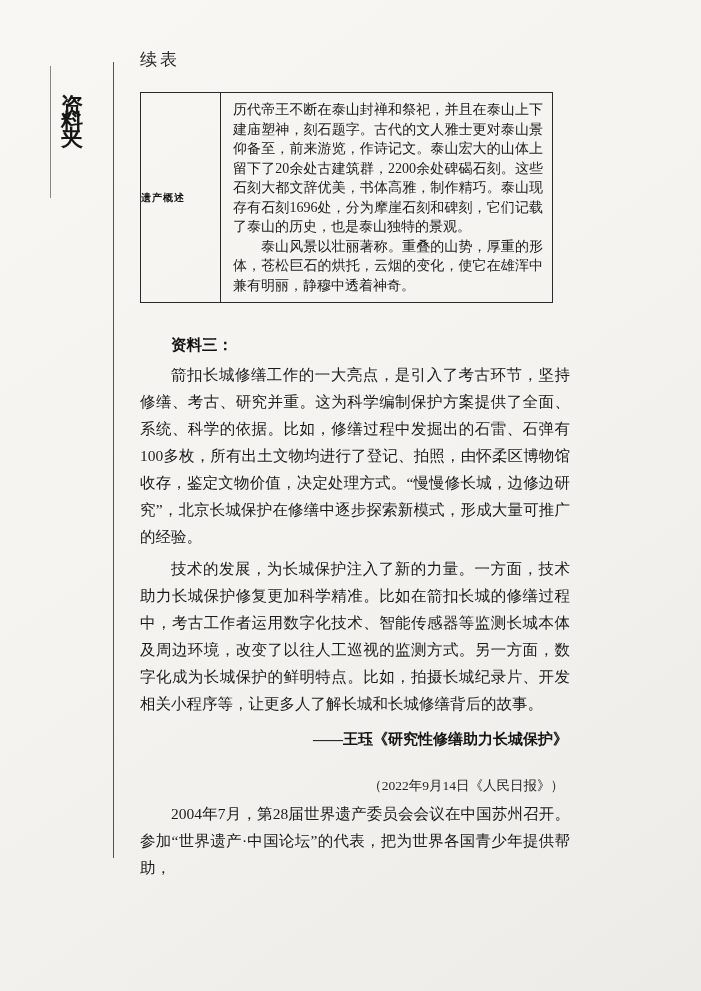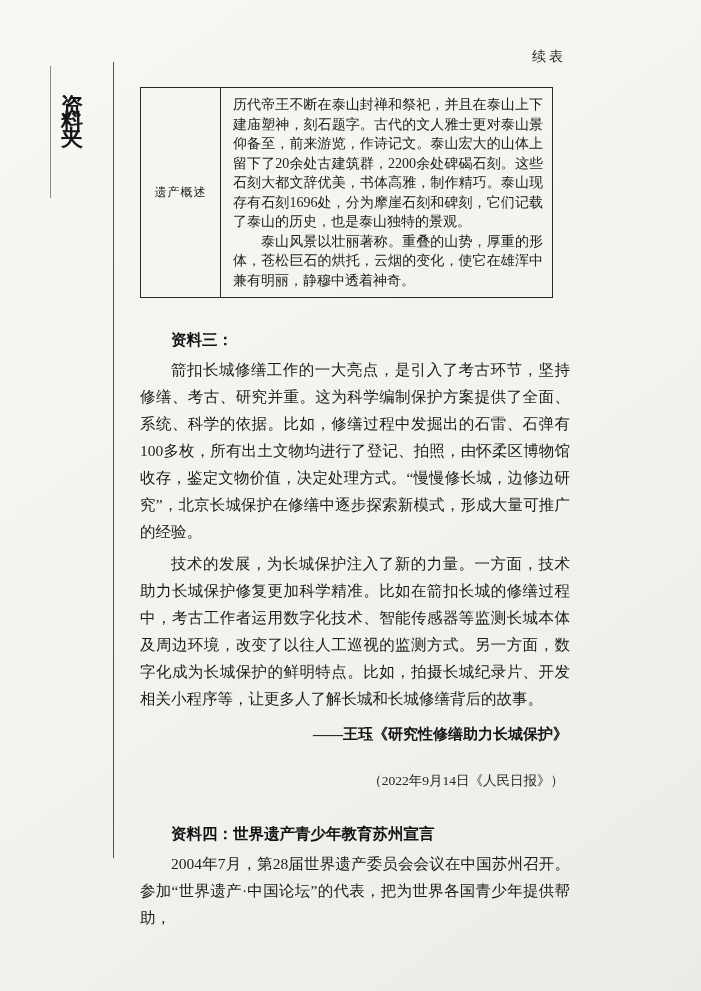--- a/index.html
+++ b/index.html
@@ -46,40 +46,39 @@
   }
   
   .content {
     position: absolute;
     left: 140px;
     top: 0;
     width: 430px;
   }
   .continued {
     margin-top: 48px;
-    text-align: right;
-    font-size: 14px;
+    text-align: left;
+    font-size: 17px;
     letter-spacing: 3px;
     padding-right: 4px;
     color: #2a2a2a;
   }
   table.heritage-table {
     margin-top: 21px;
     width: 413px;
     border-collapse: collapse;
     border: 1px solid #2b2a28;
     background: transparent;
   }
   td.th-cell {
     width: 80px;
     border-right: 1px solid #2b2a28;
-    text-align: center;
     vertical-align: middle;
-    font-weight: normal;
-    font-size: 12px;
+    font-weight: bold;
+    font-size: 10px;
     letter-spacing: 1px;
     color: #141414;
   }
   td.body-cell {
     padding: 7px 9px 7px 12px;
     font-size: 14px;
     line-height: 19.5px;
     text-align: justify;
     color: #1c1c1c;
     font-family: Liberation Serif, serif;
@@ -145,18 +144,17 @@
     <div class="m-heading">资料三：</div>
 
     <p class="para">箭扣长城修缮工作的一大亮点，是引入了考古环节，坚持修缮、考古、研究并重。这为科学编制保护方案提供了全面、系统、科学的依据。比如，修缮过程中发掘出的石雷、石弹有100多枚，所有出土文物均进行了登记、拍照，由怀柔区博物馆收存，鉴定文物价值，决定处理方式。“慢慢修长城，边修边研究”，北京长城保护在修缮中逐步探索新模式，形成大量可推广的经验。</p>
 
     <p class="para">技术的发展，为长城保护注入了新的力量。一方面，技术助力长城保护修复更加科学精准。比如在箭扣长城的修缮过程中，考古工作者运用数字化技术、智能传感器等监测长城本体及周边环境，改变了以往人工巡视的监测方式。另一方面，数字化成为长城保护的鲜明特点。比如，拍摄长城纪录片、开发相关小程序等，让更多人了解长城和长城修缮背后的故事。</p>
 
     <div class="attribution">——王珏《研究性修缮助力长城保护》</div>
 
     <div class="source">（2022年9月14日《人民日报》）</div>
 
-    <div class="m-heading m4-heading">资料四：世界遗产青少年教育苏州宣言</div>
 
     <p class="para">2004年7月，第28届世界遗产委员会会议在中国苏州召开。参加“世界遗产·中国论坛”的代表，把为世界各国青少年提供帮助，</p>
 
   </div>
 </div>
 
 </body></html>

